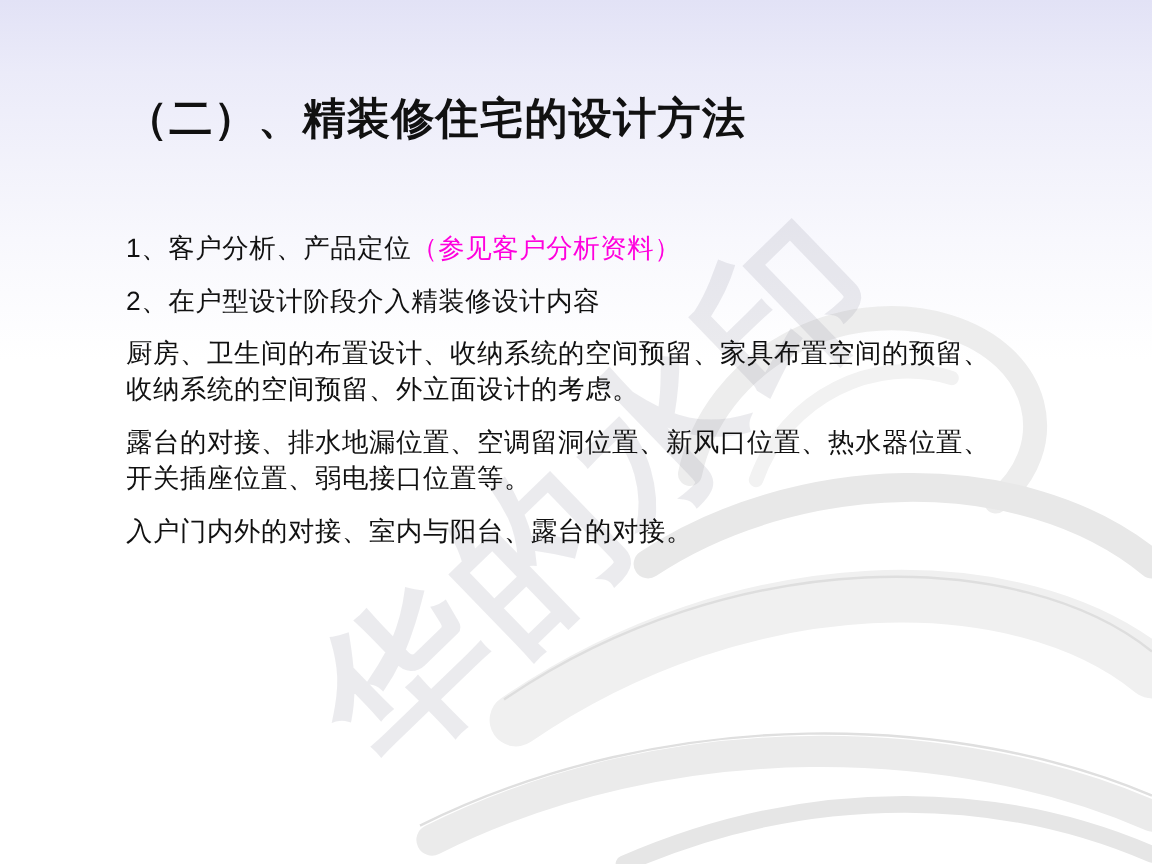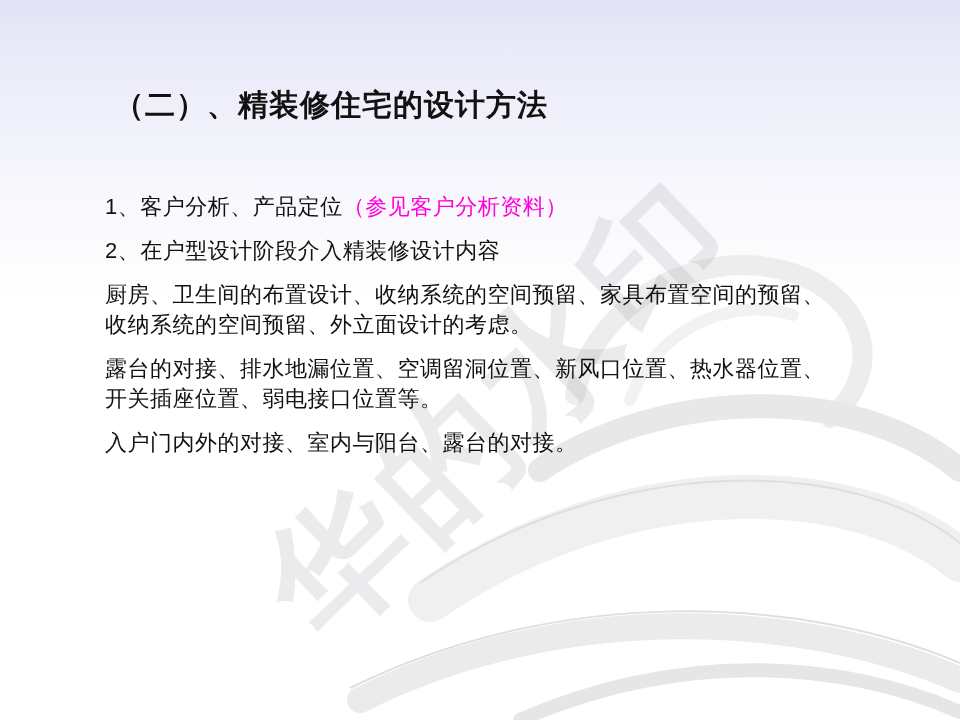--- a/index.html
+++ b/index.html
@@ -38,22 +38,22 @@
     letter-spacing: 8px;
     white-space: nowrap;
     color: rgba(128, 128, 152, 0.16);
     pointer-events: none;
     user-select: none;
   }
   .title {
     position: absolute;
     left: 103px;
     top: 74px;
-    margin: 11px;
-    font-size: 30px;
+    margin: 1px;
+    font-size: 36px;
     font-weight: bold;
     color: #111111;
     letter-spacing: 1px;
   }
   .content {
     position: absolute;
     left: 105px;
     top: 192px;
     width: 734px;
   }

